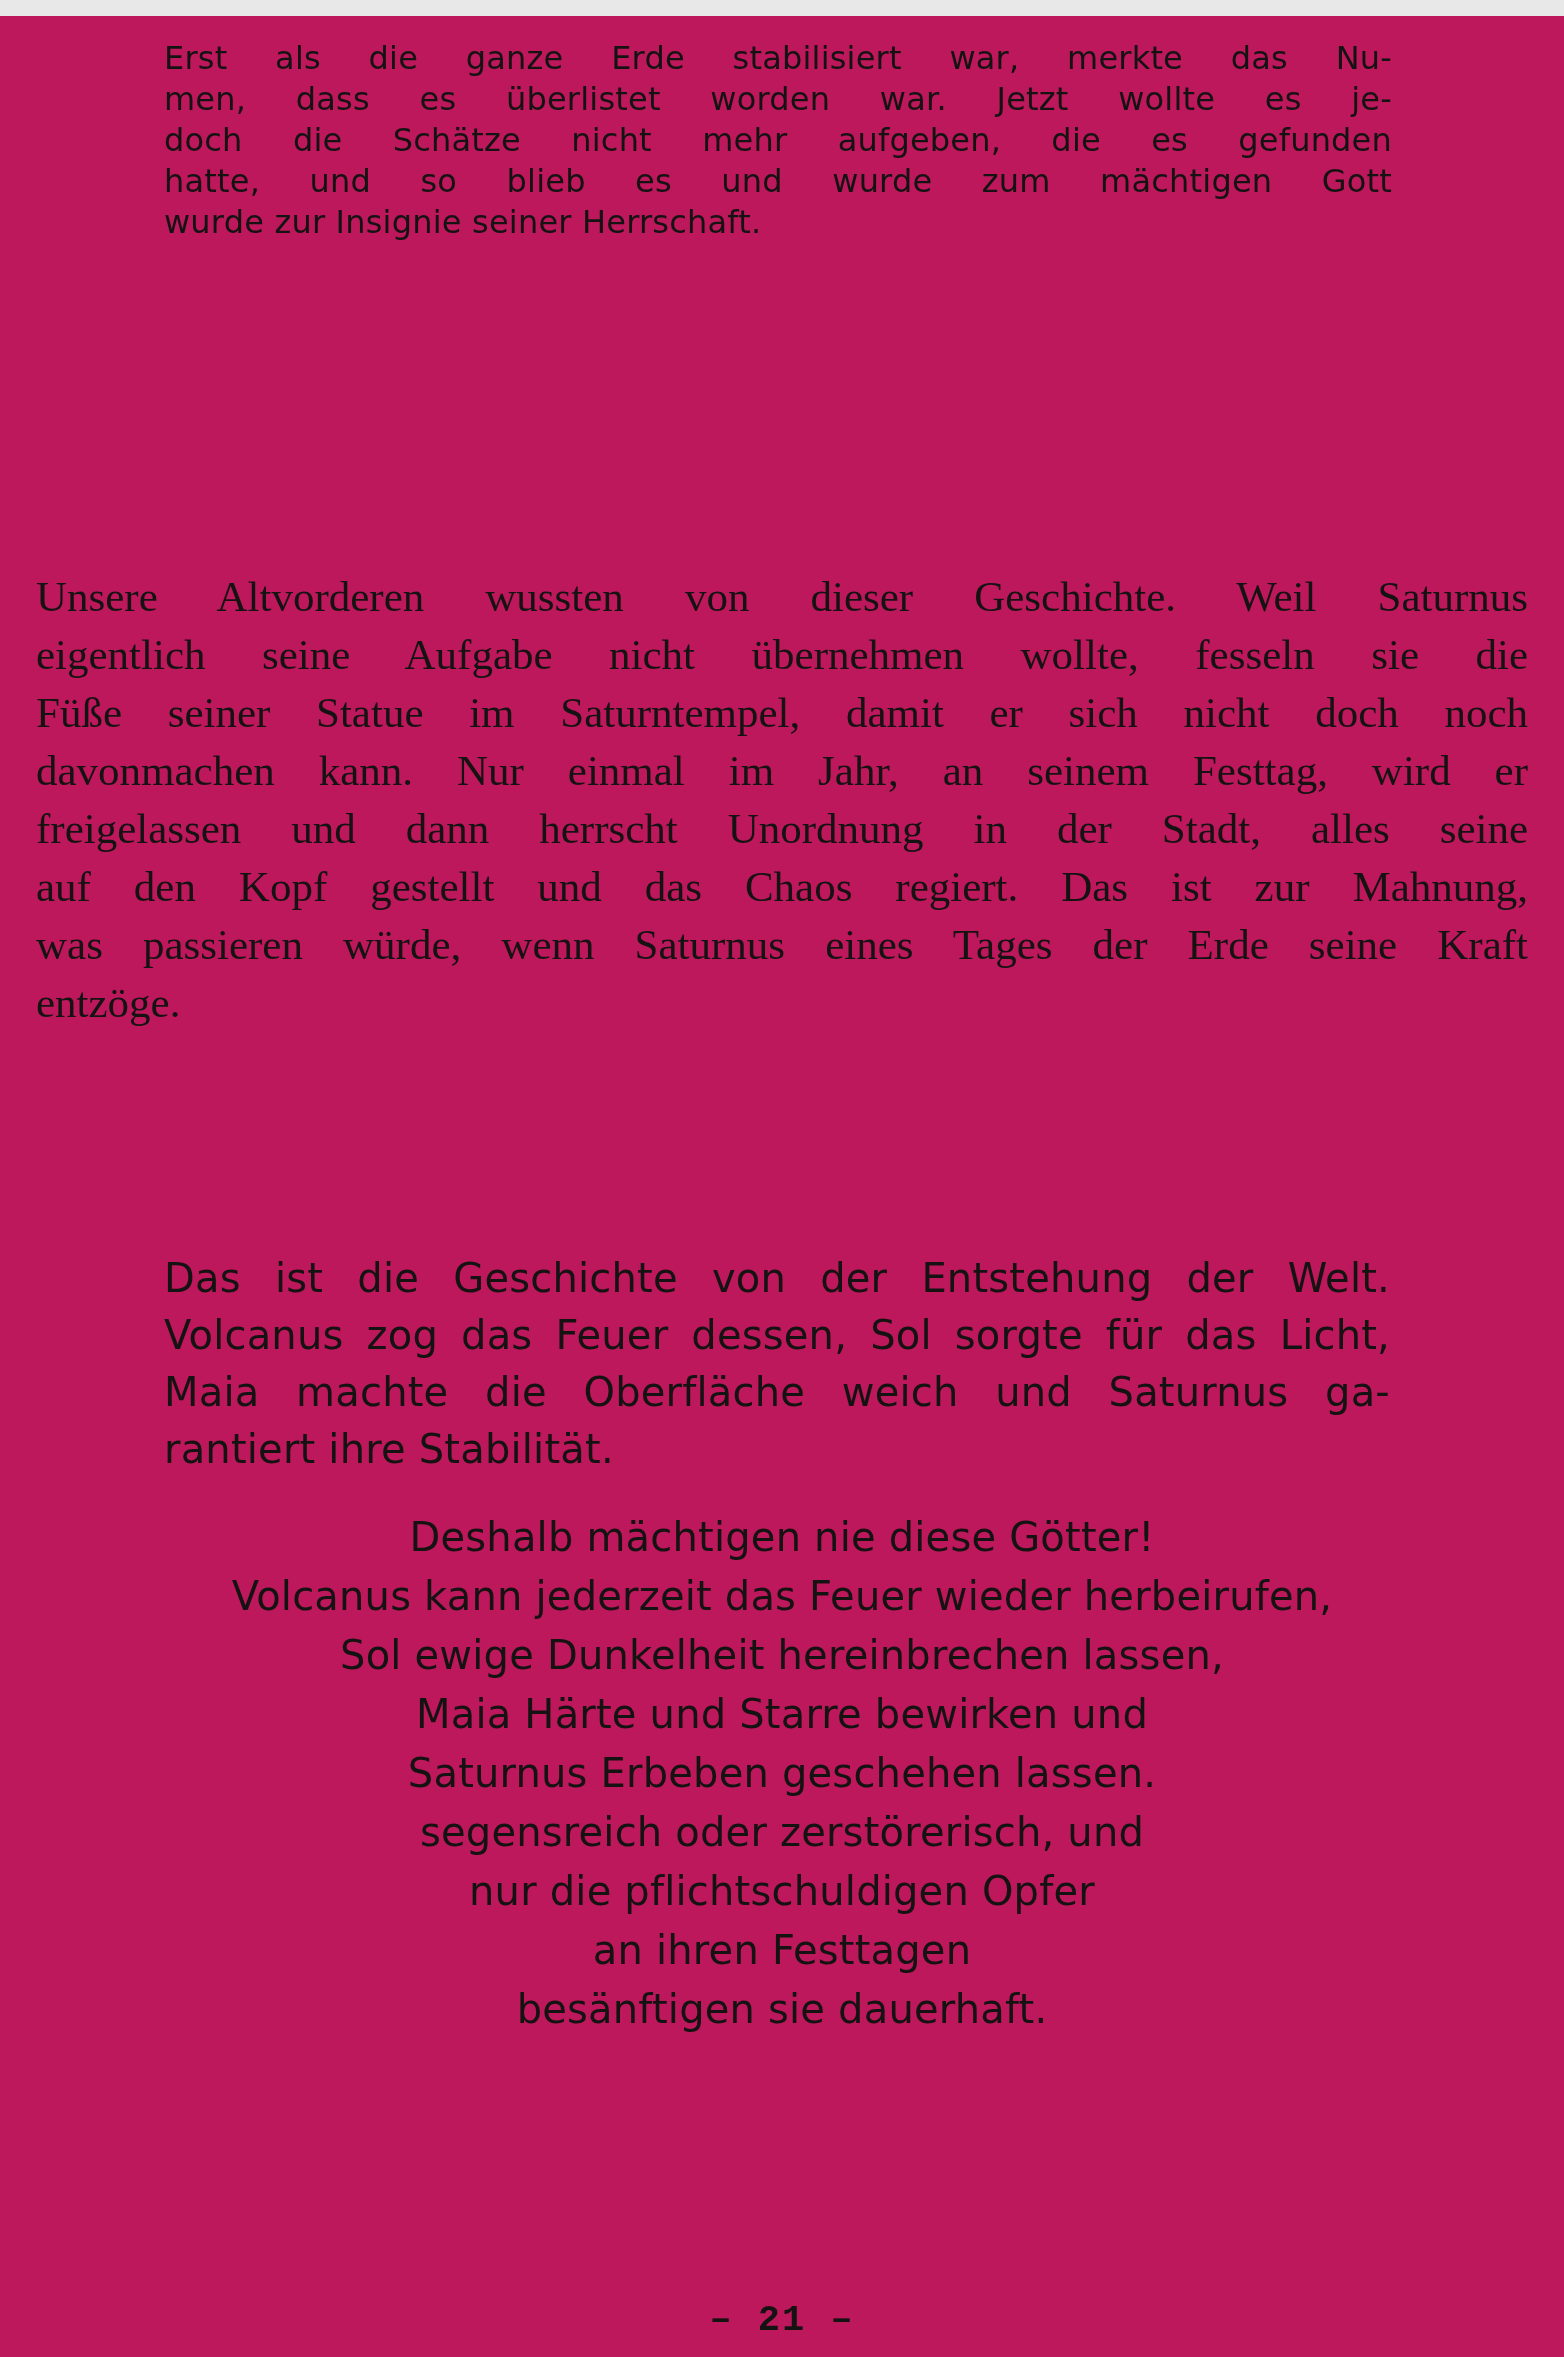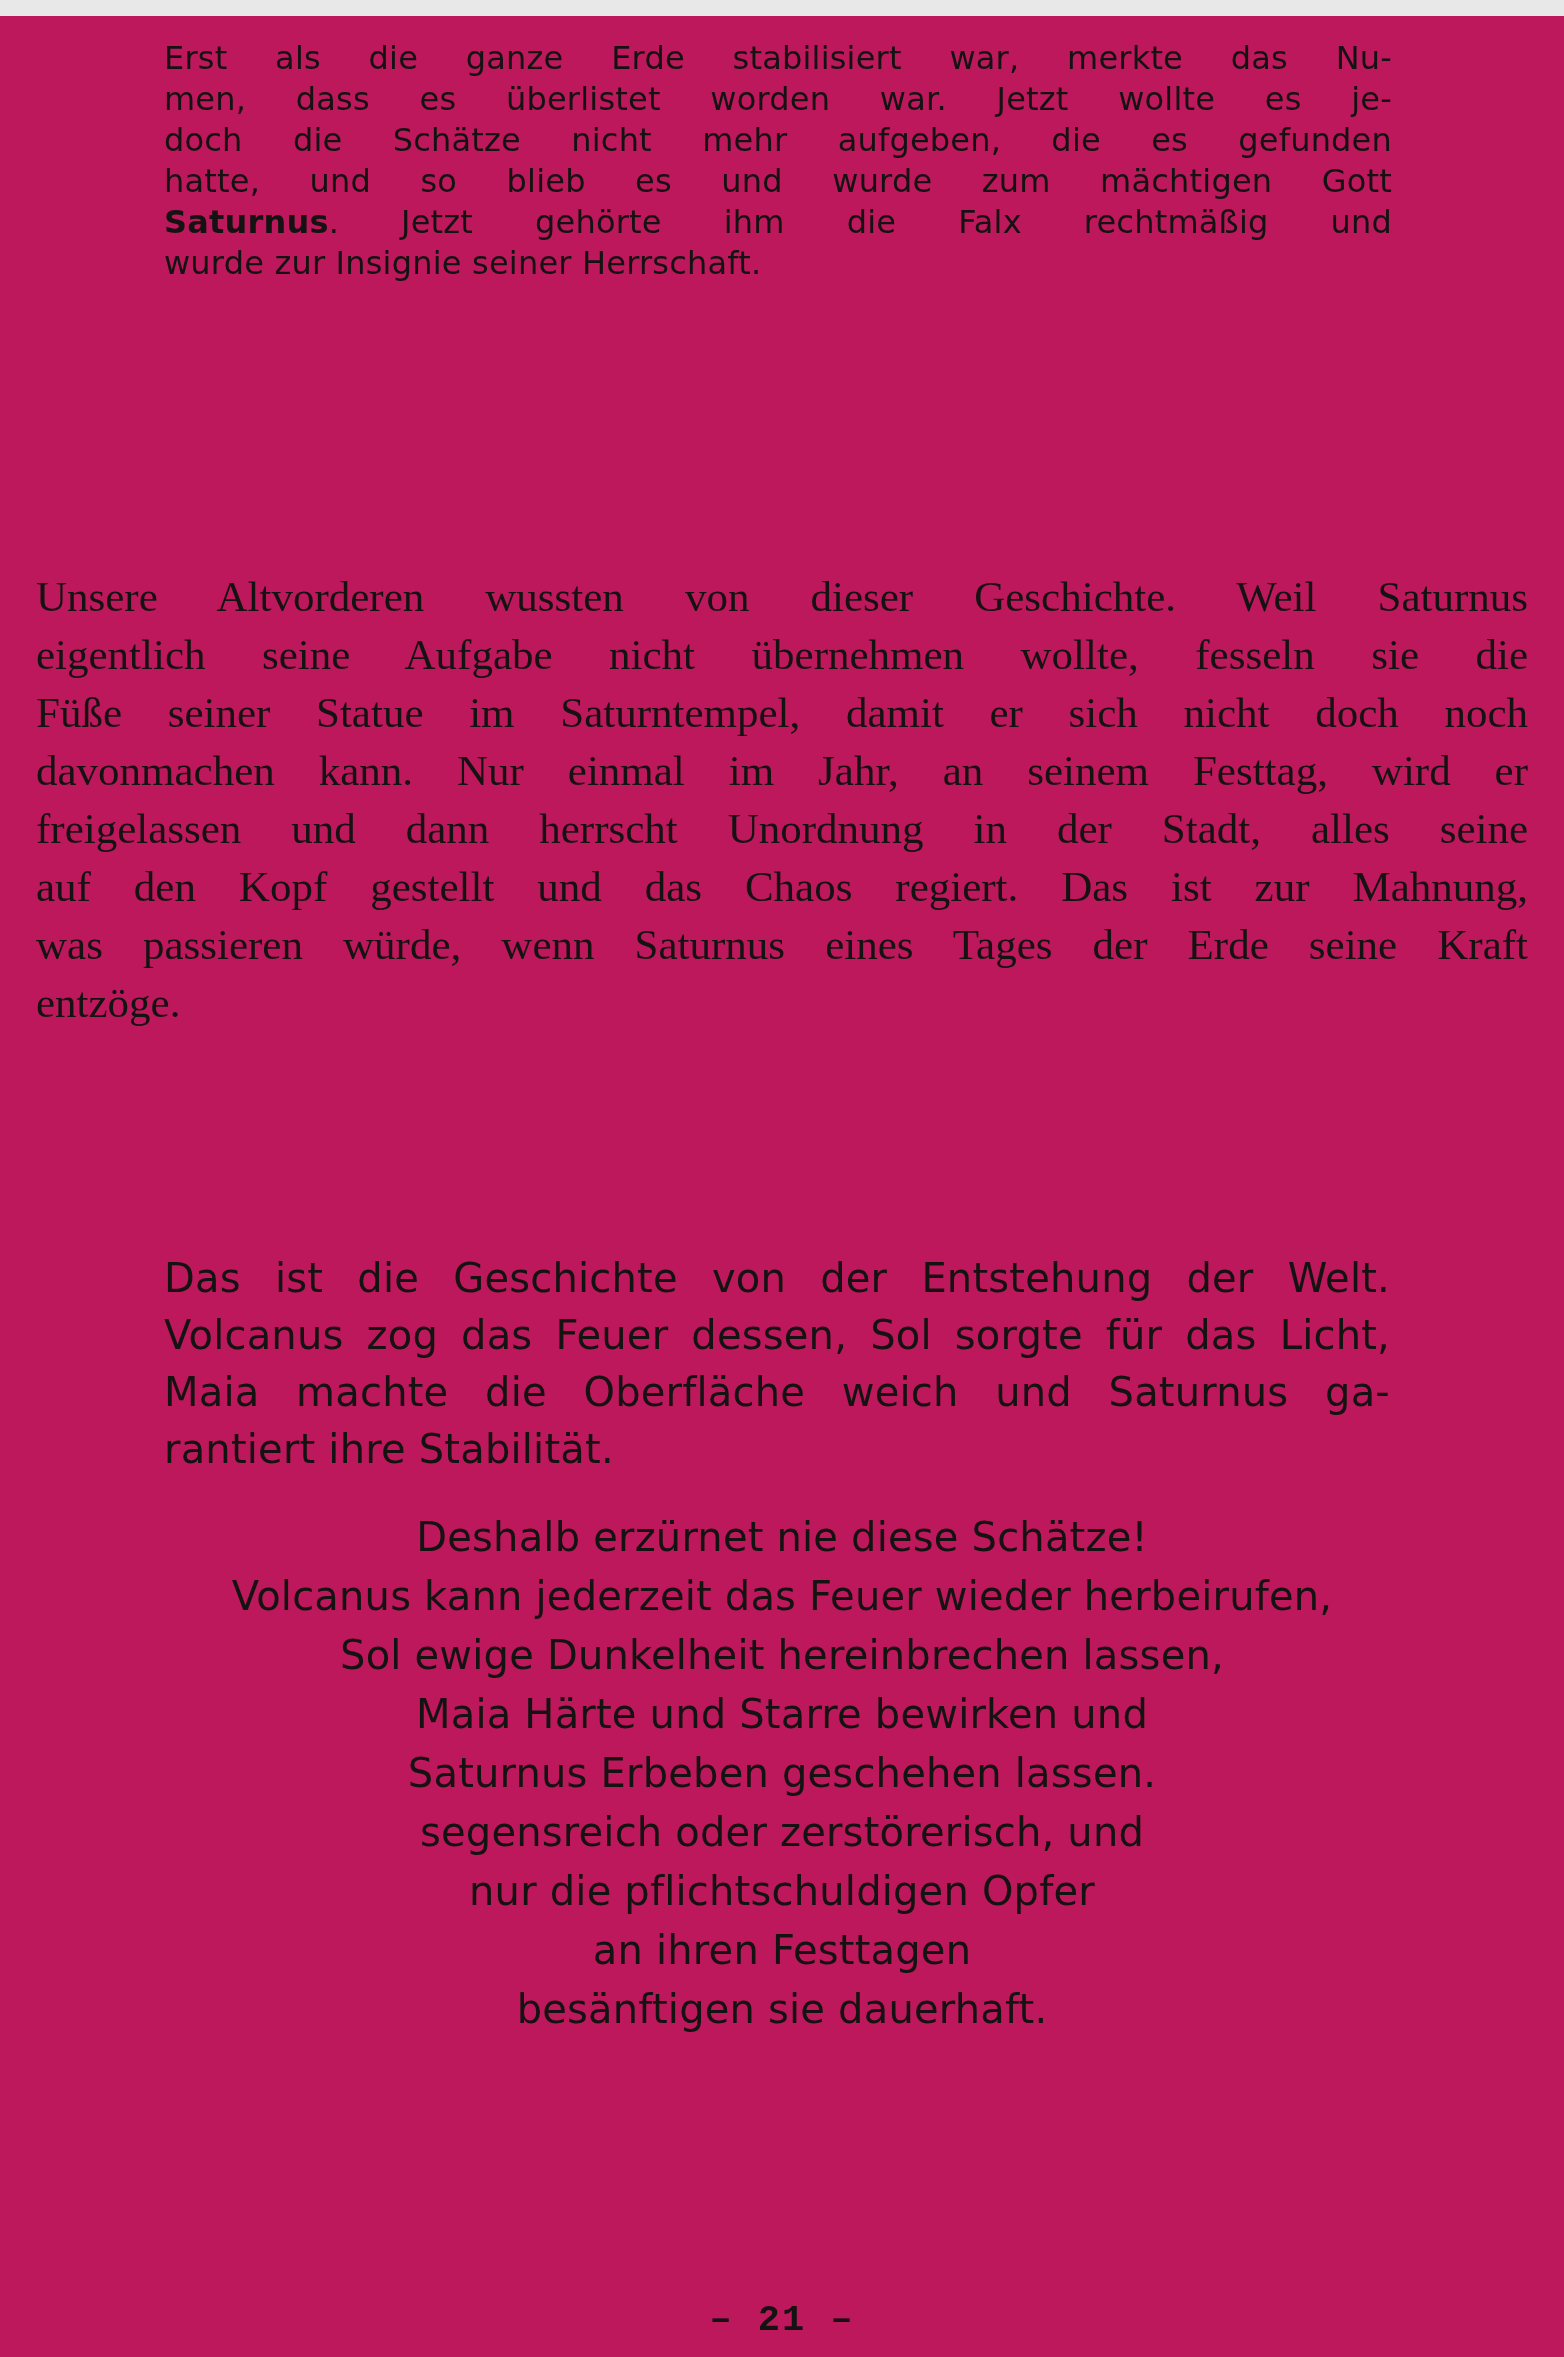--- a/index.html
+++ b/index.html
@@ -62,21 +62,20 @@
 </head>
 <body>
 
 <div class="page">
 
   <div class="story intro">
     <div class="jline">Erst als die ganze Erde stabilisiert war, merkte das Nu-</div>
     <div class="jline">men, dass es überlistet worden war. Jetzt wollte es je-</div>
     <div class="jline">doch die Schätze nicht mehr aufgeben, die es gefunden</div>
     <div class="jline">hatte, und so blieb es und wurde zum mächtigen Gott</div>
-    <div class="jline"><span class="b">Saturnus</span><span>. Jetzt gehörte ihm die Falx rechtmäßig und</span></div>
     <div>wurde zur Insignie seiner Herrschaft.</div>
   </div>
 
   <div class="narrative">
     <div class="jline">Unsere Altvorderen wussten von dieser Geschichte. Weil Saturnus</div>
     <div class="jline">eigentlich seine Aufgabe nicht übernehmen wollte, fesseln sie die</div>
     <div class="jline">Füße seiner Statue im Saturntempel, damit er sich nicht doch noch</div>
     <div class="jline">davonmachen kann. Nur einmal im Jahr, an seinem Festtag, wird er</div>
     <div class="jline">freigelassen und dann herrscht Unordnung in der Stadt, alles seine</div>
     <div class="jline">auf den Kopf gestellt und das Chaos regiert. Das ist zur Mahnung,</div>
@@ -85,21 +84,21 @@
   </div>
 
   <div class="story summary">
     <div class="jline">Das ist die Geschichte von der Entstehung der Welt.</div>
     <div class="jline">Volcanus zog das Feuer dessen, Sol sorgte für das Licht,</div>
     <div class="jline">Maia machte die Oberfläche weich und Saturnus ga-</div>
     <div>rantiert ihre Stabilität.</div>
   </div>
 
   <div class="story verse">
-    <div>Deshalb erzürnet nie diese Schätze!</div>
+    <div>Deshalb mächtigen nie diese Götter!</div>
     <div>Volcanus kann jederzeit das Feuer wieder herbeirufen,</div>
     <div>Sol ewige Dunkelheit hereinbrechen lassen,</div>
     <div>Maia Härte und Starre bewirken und</div>
     <div>Saturnus Erbeben geschehen lassen.</div>
     <div>segensreich oder zerstörerisch, und</div>
     <div>nur die pflichtschuldigen Opfer</div>
     <div>an ihren Festtagen</div>
     <div>besänftigen sie dauerhaft.</div>
   </div>
 

